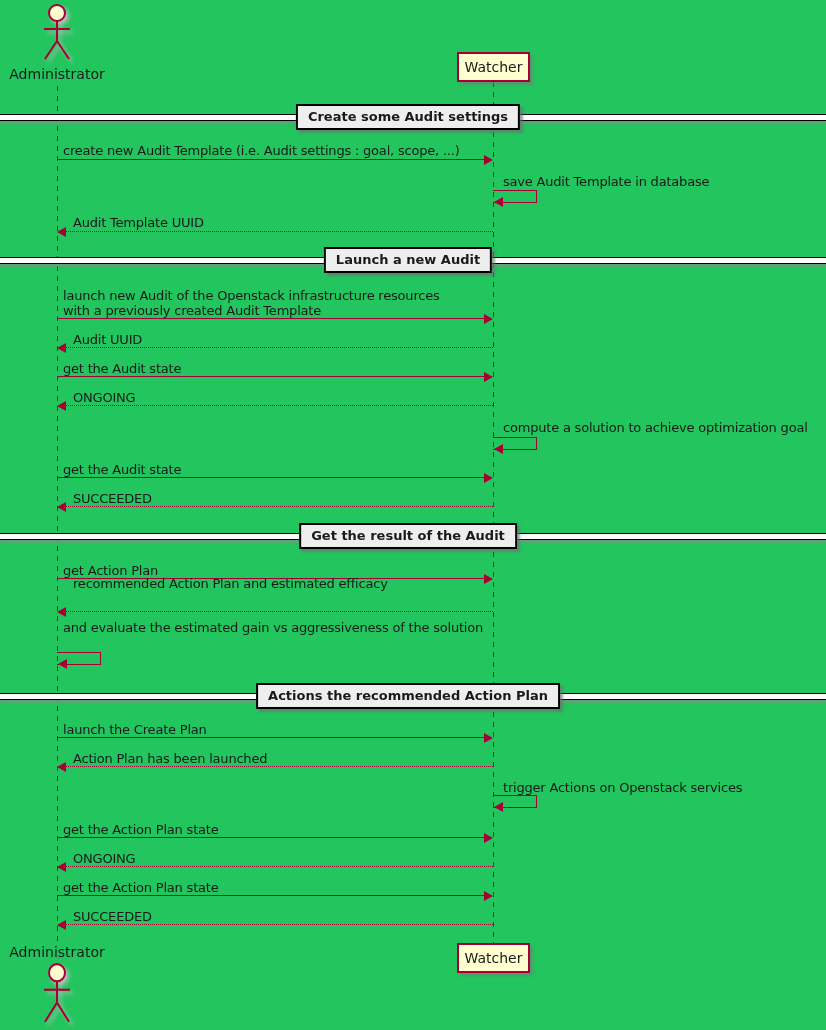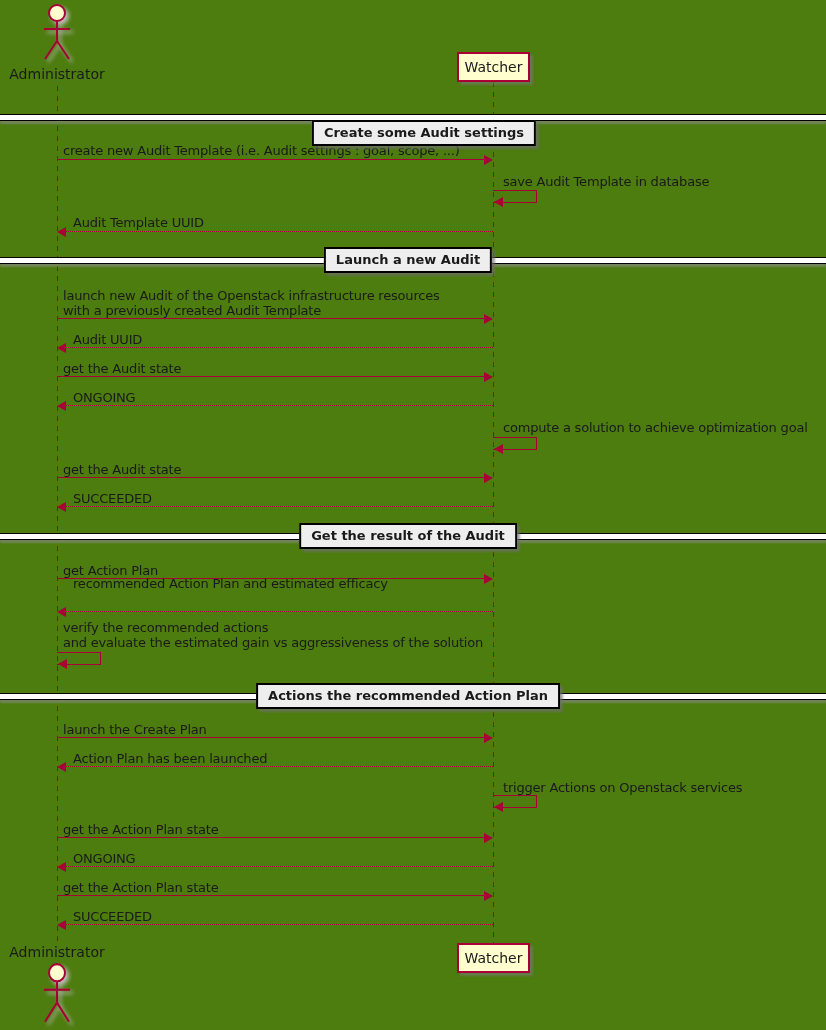--- a/index.html
+++ b/index.html
@@ -3,21 +3,21 @@
 <meta charset="utf-8">
 <style>
   :root{
     --accent:#a80036;
     --participant-fill:#fefece;
     --divider-fill:#eeeeee;
     --ink:#1a1a1a;
   }
   html,body{margin:0;padding:0;background:#ffffff;}
   .diagram{
-    position:relative;width:826px;height:1030px;background:#4d7c0f;
+    position:relative;width:826px;height:1030px;background:#22c55e;
     font-family:"DejaVu Sans","Liberation Sans",sans-serif;color:var(--ink);
     overflow:hidden;
   }
   
   .lifeline{
     position:absolute;width:1px;z-index:0;
     background-image:repeating-linear-gradient(to bottom,var(--accent) 0 5px,transparent 5px 10px);
   }
   .lifeline.admin{left:57px;top:86px;height:858px;}
   .lifeline.watcher{left:493px;top:82px;height:861px;}
@@ -84,21 +84,21 @@
 
   <div class="participant-box top">
     <span>Watcher</span>
   </div>
 
   <div class="lifeline admin"></div>
   <div class="lifeline watcher"></div>
 
   <div id="events-layer">
       <div class="divider-line" style="top: 114px;"></div>
-      <div class="divider-box" style="top: 120px; margin-left: 16px;">Create some Audit settings</div>
+      <div class="divider-box" style="top: 104px;">Create some Audit settings</div>
       <div class="msg-label" style="left: 63px; top: 143px;">
         <div>create new Audit Template (i.e. Audit settings : goal, scope, ...)</div>
       </div>
       <div class="msg-line" style="left: 57px; top: 159px; width: 427px;"></div>
       <div class="head right" style="left: 484px; top: 155px;"></div>
       <div class="msg-label" style="left: 503px; top: 174px;">
         <div>save Audit Template in database</div>
       </div>
       <div class="self-loop" style="left: 493px; top: 190px;"></div>
       <div class="head left" style="left: 494px; top: 197px;"></div>
@@ -151,21 +151,20 @@
         <div>get Action Plan</div>
       </div>
       <div class="msg-line" style="left: 57px; top: 578px; width: 427px;"></div>
       <div class="head right" style="left: 484px; top: 574px;"></div>
       <div class="msg-label" style="left: 73px; top: 576px;">
         <div>recommended Action Plan and estimated efficacy</div>
       </div>
       <div class="msg-line dotted" style="left: 66px; top: 611px; width: 427px;"></div>
       <div class="head left" style="left: 57px; top: 607px;"></div>
       <div class="msg-label" style="left: 63px; top: 620px;">
-        <div>verify the recommended actions</div>
         <div>and evaluate the estimated gain vs aggressiveness of the solution</div>
       </div>
       <div class="self-loop" style="left: 57px; top: 652px;"></div>
       <div class="head left" style="left: 58px; top: 659px;"></div>
       <div class="divider-line" style="top: 693px;"></div>
       <div class="divider-box" style="top: 683px;">Actions the recommended Action Plan</div>
       <div class="msg-label" style="left: 63px; top: 722px;">
         <div>launch the Create Plan</div>
       </div>
       <div class="msg-line" style="left: 57px; top: 737px; width: 427px;"></div>

